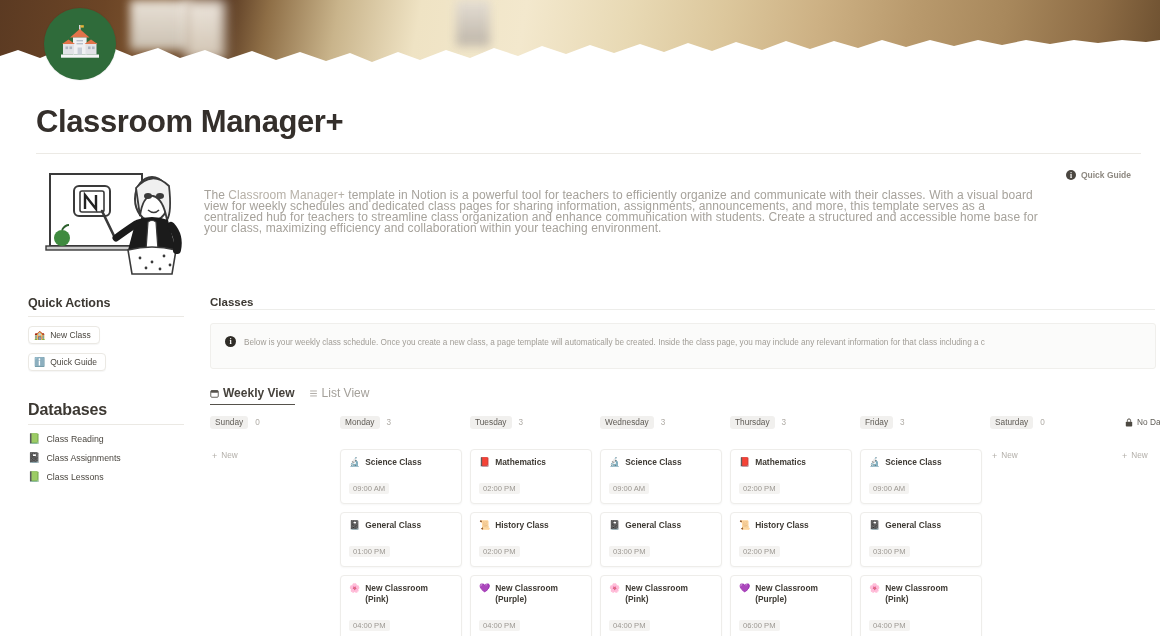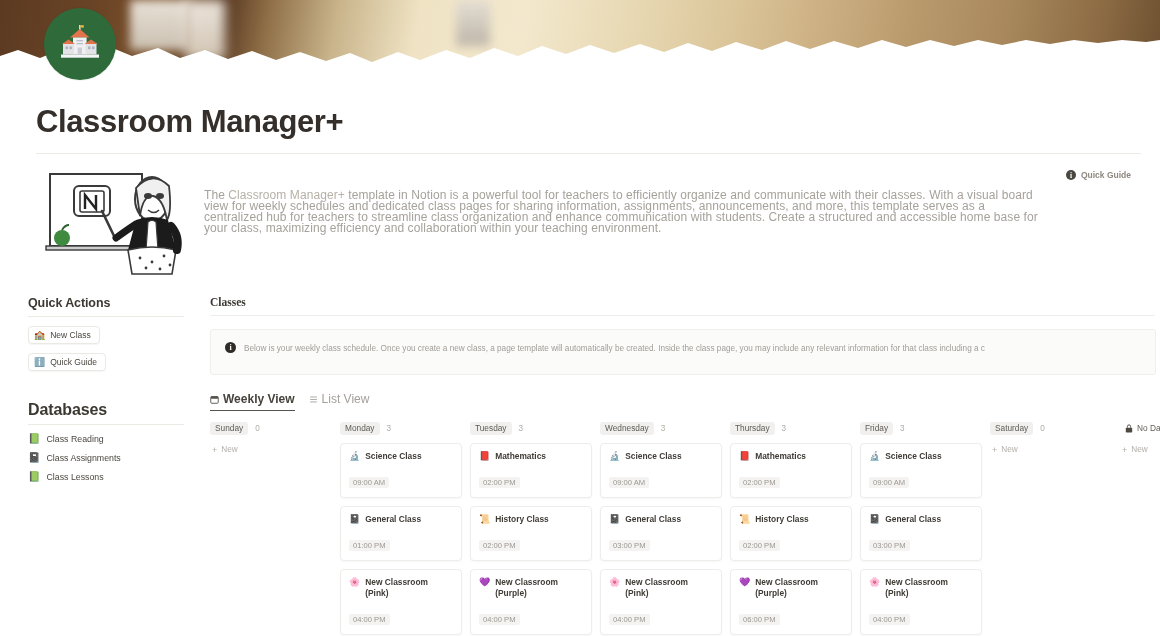--- a/index.html
+++ b/index.html
@@ -105,23 +105,22 @@
     display:flex; align-items:center; gap:6px;
     margin-top:9px; font-size:8.8px; color:#4b4740;
   }
   .db-item .gi { font-size:10px; line-height:1; }
   .spacer-30 { height:30px; }
 
   
   .board { position:absolute; left:210px; top:296px; width:950px; }
   .board-title {
     font-size:11.5px; font-weight:600; color:#3c3832;
-    padding-bottom:7px; border-bottom:1px solid #ededea;
+    padding-bottom:1px; border-bottom:1px solid #ededea;
     width:945px;
-    font-family:Liberation Serif, serif;
   }
   .callout {
     margin-top:13px; width:946px; min-height:46px;
     border:1px solid #f0efec; border-radius:3px;
     background:#fbfbfa;
     display:flex; gap:8px; padding:11px 12px 11px 14px;
   }
   .callout-ico {
     flex:none; width:11px; height:11px; border-radius:50%;
     background:#2f2c27; color:#fff; font-size:8px; font-weight:700;
@@ -140,21 +139,21 @@
     display:flex; align-items:center; gap:4px;
     font-size:12px; color:#a4a09a; padding-bottom:4px;
     border-bottom:1.6px solid transparent;
   }
   .tab.active { color:#46423c; font-weight:600; border-bottom-color:#56524c; }
   .tab svg { display:block; }
 
   
   .cols { margin-top:9px; display:flex; }
   .col { width:130px; flex:none; }
-  .col-head { display:flex; align-items:center; gap:7px; height:16px; margin-bottom:7px; }
+  .col-head { display:flex; align-items:center; gap:7px; height:16px; margin-bottom:19px; }
   .col-name {
     font-size:8.3px; color:#5f5b55; background:#f1f0ee;
     border-radius:3px; padding:1.5px 5px; font-weight:500;
   }
   .col-count { font-size:8.2px; color:#b0aca6; }
   .col-head.nodate .col-name { background:transparent; display:flex; align-items:center; gap:4px; color:#63605a; }
   .card {
     background:#fff; border:1px solid #eeedea; border-radius:4px;
     padding:7px 8px 8px; margin-bottom:8px; width:122px;
     box-shadow:0 1px 2px rgba(15,15,15,.035);

